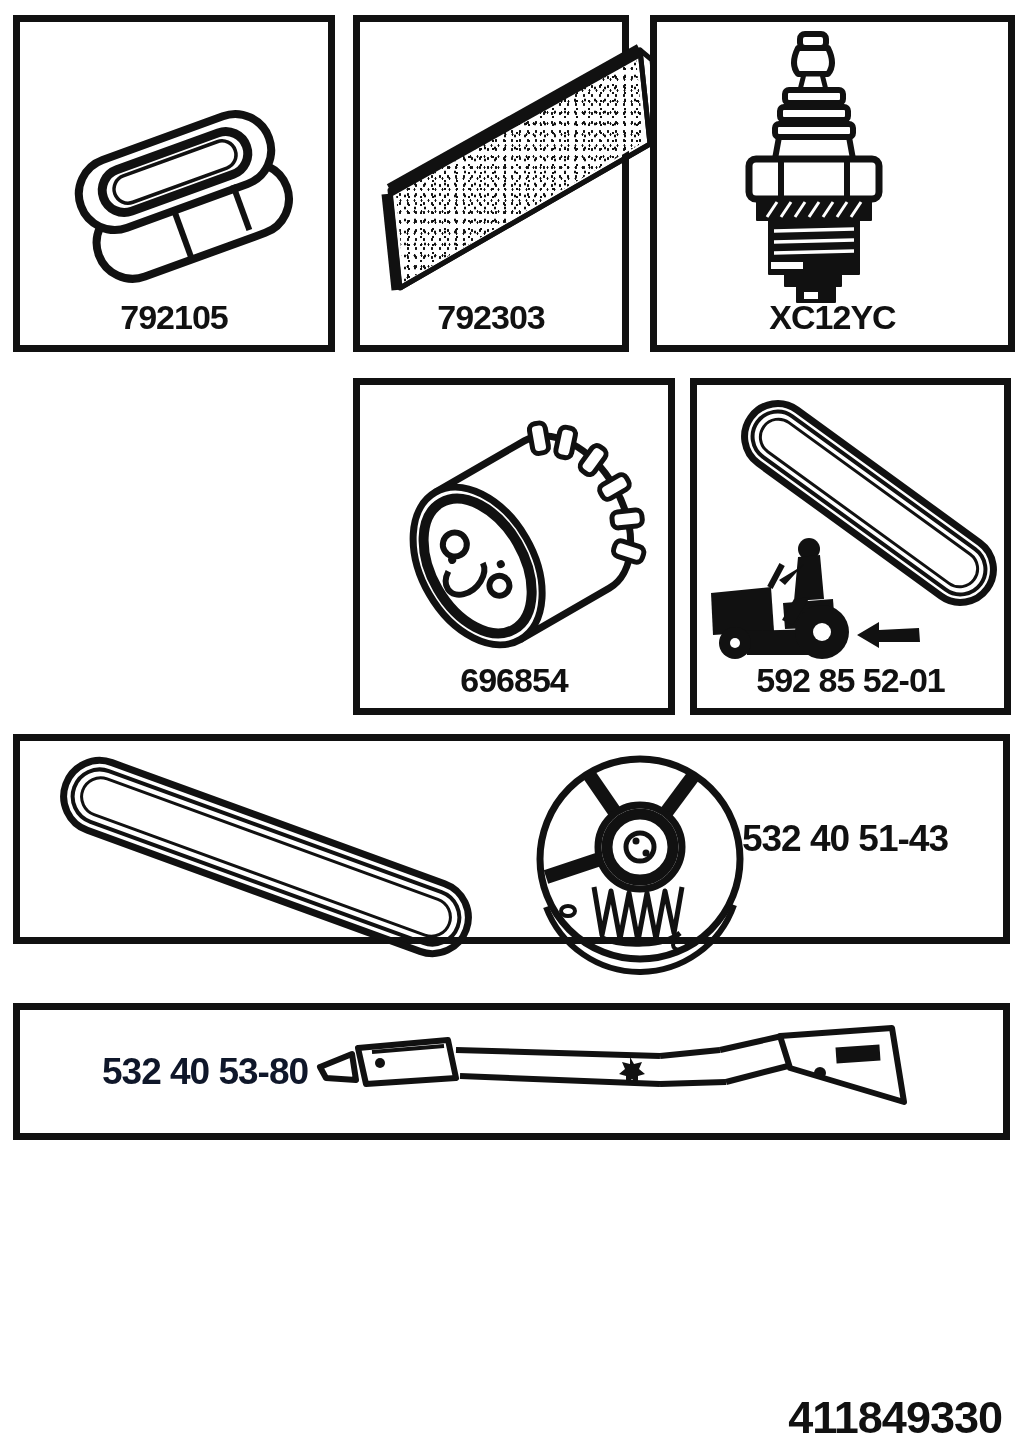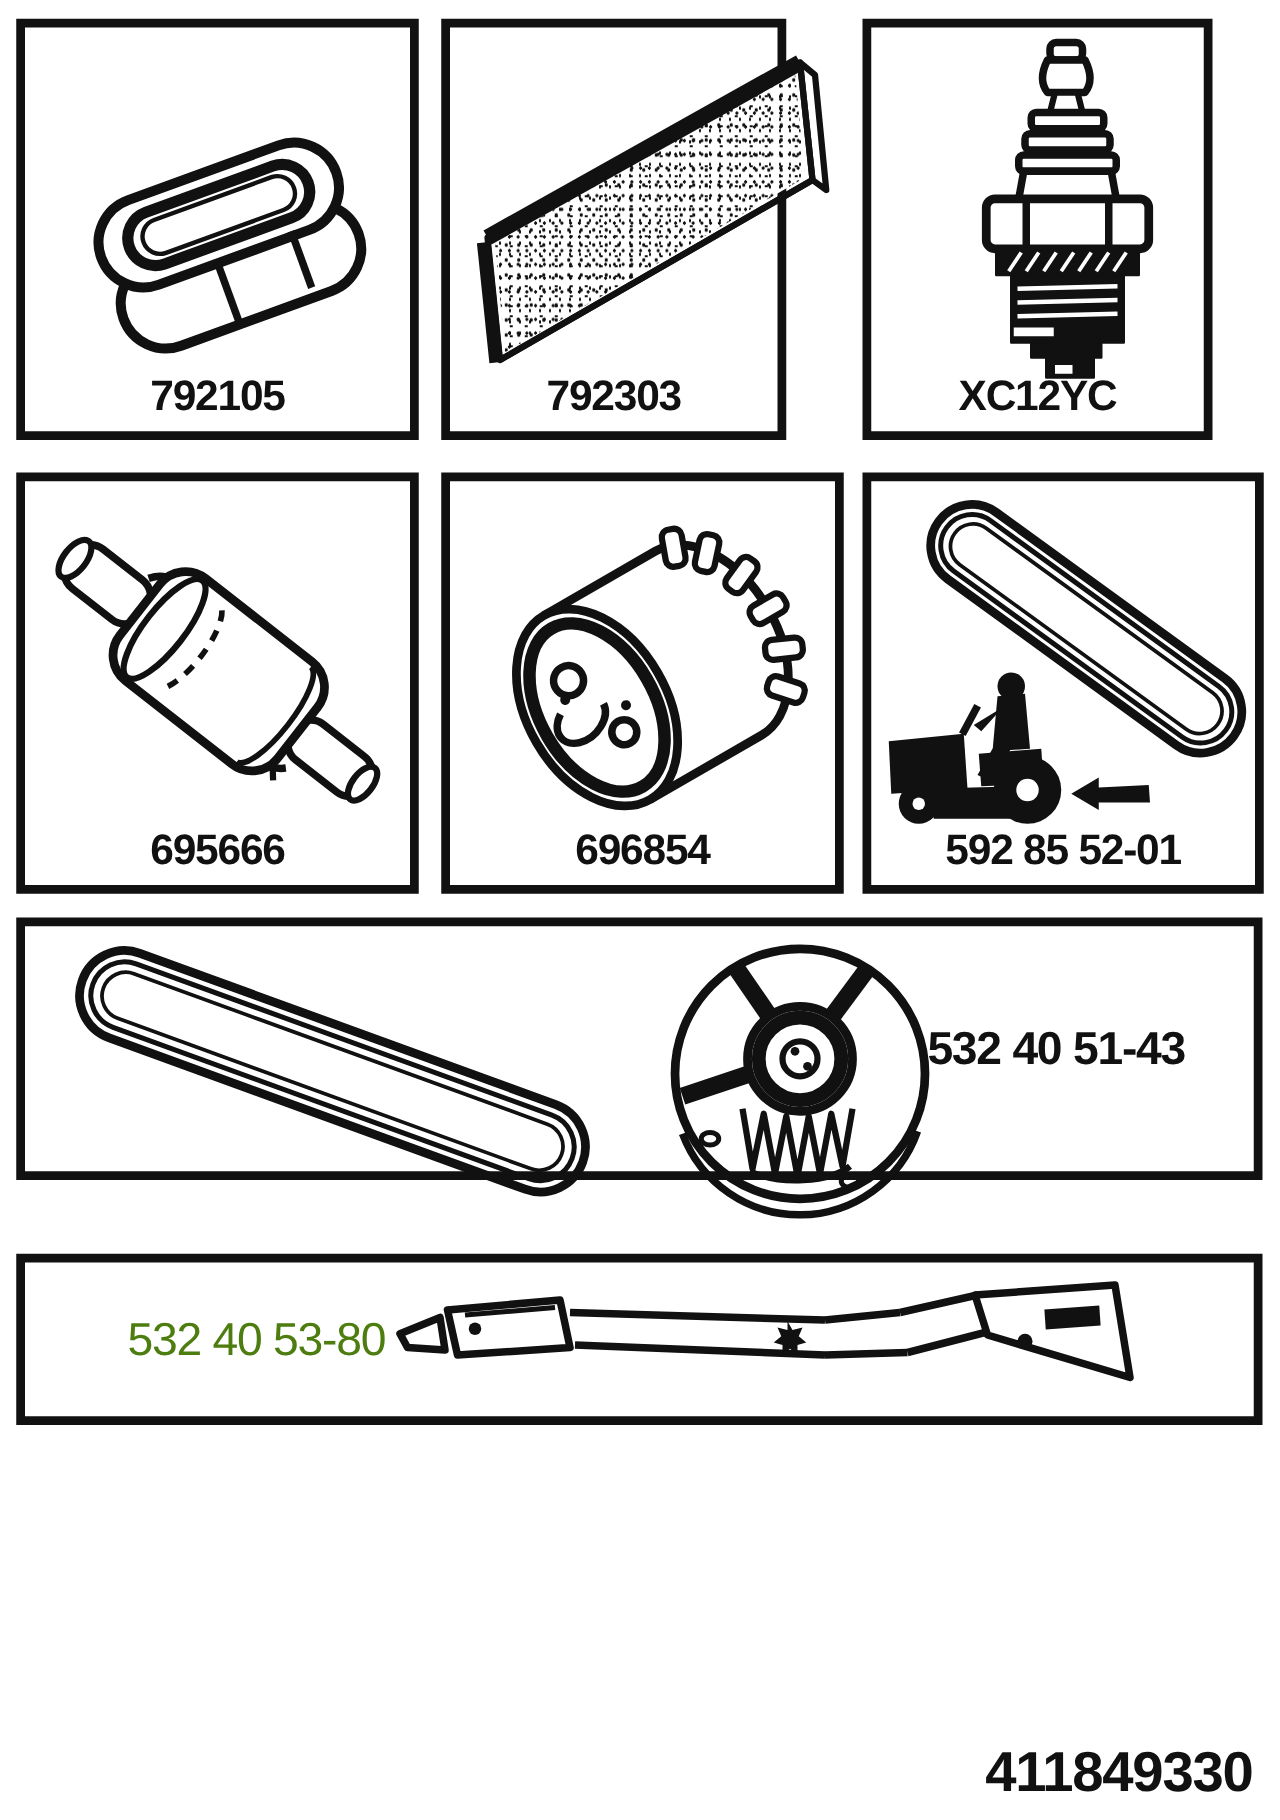--- a/index.html
+++ b/index.html
@@ -5,21 +5,21 @@
   html,body{margin:0;padding:0;background:#fff;}
   .page{position:relative;width:1024px;height:1456px;background:#fff;overflow:hidden;
         font-family:"Liberation Sans",sans-serif;}
   .cell{position:absolute;border:7px solid #111;background:#fff;box-sizing:border-box;}
   .cell svg{display:block;position:absolute;left:0;top:0;}
   .part-label{position:absolute;left:0;right:0;bottom:8px;text-align:center;
         font-weight:bold;font-size:34px;color:#111;letter-spacing:-1px;white-space:nowrap;}
   .part-label-mid-right{position:absolute;right:55px;top:50%;transform:translateY(-50%);
         font-weight:bold;font-size:37px;color:#111;letter-spacing:-1px;white-space:nowrap;}
   .part-label-mid-left{position:absolute;left:82px;top:50%;transform:translateY(-50%);
-        font-weight:normal;font-size:37px;color:#4d7c0f;letter-spacing:-1px;white-space:nowrap;}
+        font-weight:bold;font-size:37px;color:#0f172a;letter-spacing:-1px;white-space:nowrap;}
   .doc-number{position:absolute;right:22px;top:1392px;font-weight:bold;font-size:45px;
         color:#111;letter-spacing:-1px;}
   .speckle{position:absolute;left:0;top:0;width:308px;height:323px;
         clip-path:polygon(36px 172px, 276px 36px, 284px 120px, 44px 260px);
         background-color:#fff;
         background-image:
           radial-gradient(#111 1.2px, transparent 1.4px),
           radial-gradient(#111 1px, transparent 1.2px),
           radial-gradient(#111 1.1px, transparent 1.3px),
           radial-gradient(#111 0.9px, transparent 1.1px);
@@ -52,21 +52,21 @@
         <polygon points="280,28 292,38 301,130 290,122" stroke-width="5" fill="#fff"></polygon>
         <polygon points="30,168 280,28 290,122 40,266" stroke-width="5"></polygon>
         <line x1="30" y1="168" x2="280" y2="28" stroke-width="13"></line>
         <line x1="27" y1="172" x2="37" y2="268" stroke-width="11"></line>
         <line x1="40" y1="266" x2="290" y2="122" stroke-width="5"></line>
       </g>
     </svg>
     <div class="part-label">792303</div>
   </div>
 
-  <div class="cell" style="left:690px;top:15px;width:280px;height:337px">
+  <div class="cell" style="left:650px;top:15px;width:365px;height:337px">
     <svg viewBox="0 0 307 323" width="307" height="323">
       <g stroke="#111" fill="#fff" stroke-linejoin="round">
         <rect x="143" y="12" width="26" height="14" rx="5" stroke-width="6"></rect>
         <path d="M141,26 q-8,16 0,26 l30,0 q8,-10 0,-26 z" stroke-width="6"></path>
         <path d="M147,52 l-4,16 h26 l-4,-16 z" stroke-width="5"></path>
         <rect x="128" y="68" width="58" height="13" rx="4" stroke-width="6"></rect>
         <rect x="123" y="85" width="68" height="13" rx="4" stroke-width="6"></rect>
         <rect x="118" y="102" width="78" height="13" rx="4" stroke-width="6"></rect>
         <path d="M122,115 l-4,22 h78 l-4,-22 z" stroke-width="6"></path>
         <rect x="92" y="137" width="130" height="40" rx="7" stroke-width="7"></rect>
@@ -90,39 +90,20 @@
         </g>
         <rect x="114" y="240" width="32" height="7" fill="#fff" stroke="none"></rect>
         <rect x="128" y="252" width="56" height="12" fill="#111" stroke-width="2"></rect>
         <rect x="140" y="264" width="38" height="16" fill="#111" stroke-width="2"></rect>
         <rect x="147" y="270" width="14" height="7" fill="#fff" stroke="none"></rect>
       </g>
     </svg>
     <div class="part-label">XC12YC</div>
   </div>
 
-  <div class="cell" style="left:13px;top:378px;width:322px;height:337px">
-    <svg viewBox="0 0 308 323" width="308" height="323">
-      <g transform="translate(155,152) rotate(38)" stroke="#111" fill="#fff" stroke-linejoin="round">
-        <rect x="-150" y="-20" width="74" height="40" rx="17" stroke-width="6"></rect>
-        <ellipse cx="-146" cy="0" rx="9" ry="18" stroke-width="5"></ellipse>
-        <rect x="76" y="-18" width="74" height="36" rx="16" stroke-width="6"></rect>
-        <ellipse cx="146" cy="0" rx="8" ry="16" stroke-width="5"></ellipse>
-        <path d="M-90,-24 q12,-18 26,-4" fill="none" stroke-width="6"></path>
-        <path d="M-76,-30 l10,-12" fill="none" stroke-width="5"></path>
-        <path d="M64,24 q12,18 26,4" fill="none" stroke-width="6"></path>
-        <path d="M78,30 l10,12" fill="none" stroke-width="5"></path>
-        <rect x="-80" y="-52" width="160" height="104" rx="26" stroke-width="7"></rect>
-        <ellipse cx="-55" cy="0" rx="16" ry="49" stroke-width="5" fill="none"></ellipse>
-        <path d="M-28,-40 A15,43 0 0 1 -28,40" fill="none" stroke-width="4.5" stroke-dasharray="9 8"></path>
-        <path d="M56,-48 A14,48 0 0 1 56,48" fill="none" stroke-width="4.5"></path>
-      </g>
-    </svg>
-    <div class="part-label">695666</div>
-  </div>
 
   <div class="cell" style="left:353px;top:378px;width:322px;height:337px">
     <svg viewBox="0 0 308 323" width="308" height="323">
       <g transform="rotate(-30 154 160)" stroke="#111" fill="#fff" stroke-linejoin="round">
         <path d="M112,75 L215,75 A55,85 0 0 1 215,245 L112,245" stroke-width="7"></path>
         <g stroke-width="5">
           <g transform="translate(229,80) rotate(20)">
               <rect x="-8" y="-15" width="16" height="30" rx="6"></rect>
             </g>
           <g transform="translate(250,97) rotate(42)">

